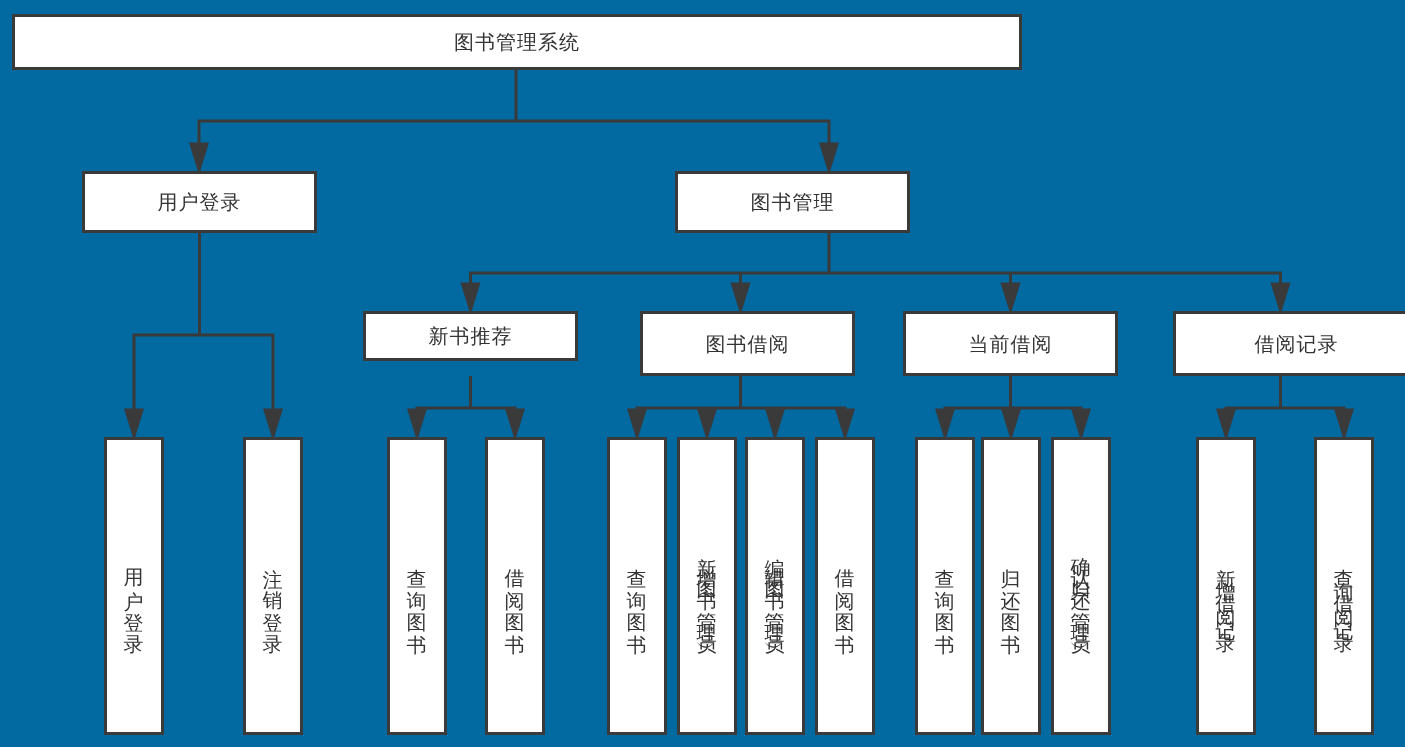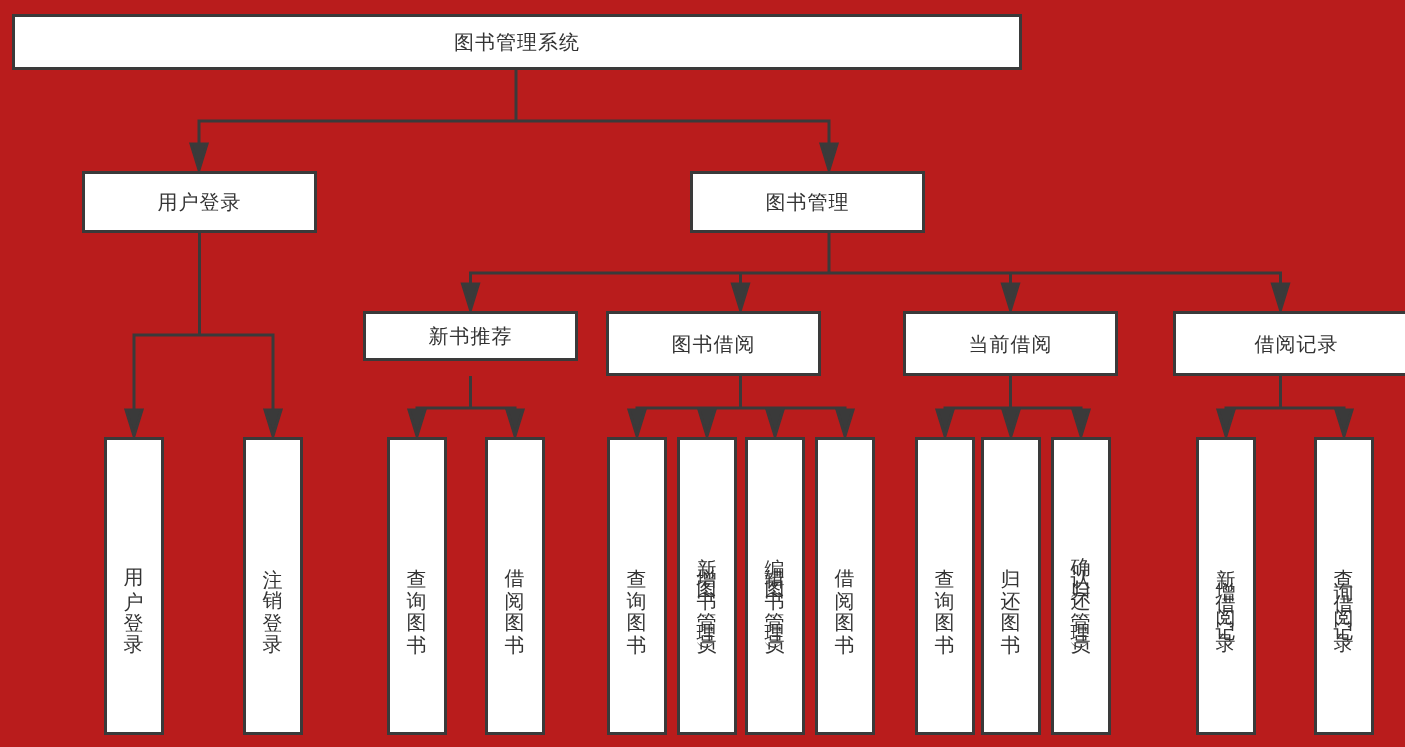--- a/index.html
+++ b/index.html
@@ -1,17 +1,17 @@
 <!DOCTYPE html>
 <html><head>
 <meta charset="utf-8">
 <style>
   html,body{margin:0;padding:0;background:#ffffff;}
   .stage{
-    position:relative;width:1405px;height:747px;background:#b91c1c;
+    position:relative;width:1405px;height:747px;background:#0369a1;
     font-family:"Liberation Sans","DejaVu Sans",sans-serif;overflow:hidden;
   }
   .wires{position:absolute;left:0;top:0;width:1405px;height:747px;pointer-events:none;}
   .node{
     position:absolute;background:#ffffff;border:3px solid #3a3a3a;box-sizing:border-box;
     display:flex;align-items:center;justify-content:center;
     color:#333333;font-size:20px;line-height:1;white-space:nowrap;
   }
   .node .lbl{letter-spacing:1px;}
   .vnode .lbl{
@@ -81,28 +81,28 @@
     </g>
   </svg>
 
   <div class="node" style="left:12px;top:14px;width:1010px;height:56px">
     <span class="lbl">图书管理系统</span>
   </div>
 
   <div class="node" style="left:82px;top:171px;width:235px;height:62px">
     <span class="lbl">用户登录</span>
   </div>
-  <div class="node" style="left:690px;top:171px;width:235px;height:62px">
+  <div class="node" style="left:675px;top:171px;width:235px;height:62px">
     <span class="lbl">图书管理</span>
   </div>
 
   <div class="node" style="left:363px;top:311px;width:215px;height:50px">
     <span class="lbl">新书推荐</span>
   </div>
-  <div class="node" style="left:606px;top:311px;width:215px;height:65px">
+  <div class="node" style="left:640px;top:311px;width:215px;height:65px">
     <span class="lbl">图书借阅</span>
   </div>
   <div class="node" style="left:903px;top:311px;width:215px;height:65px">
     <span class="lbl">当前借阅</span>
   </div>
   <div class="node" style="left:1173px;top:311px;width:247px;height:65px">
     <span class="lbl">借阅记录</span>
   </div>
 
   <div class="node vnode" style="left:104px;top:437px;width:60px;height:298px">

